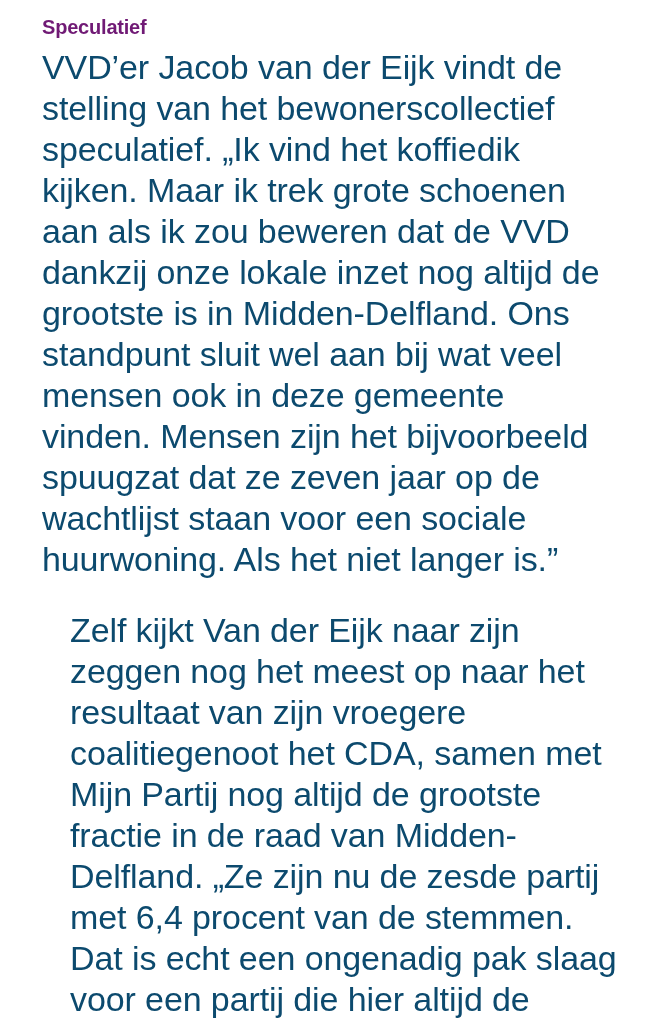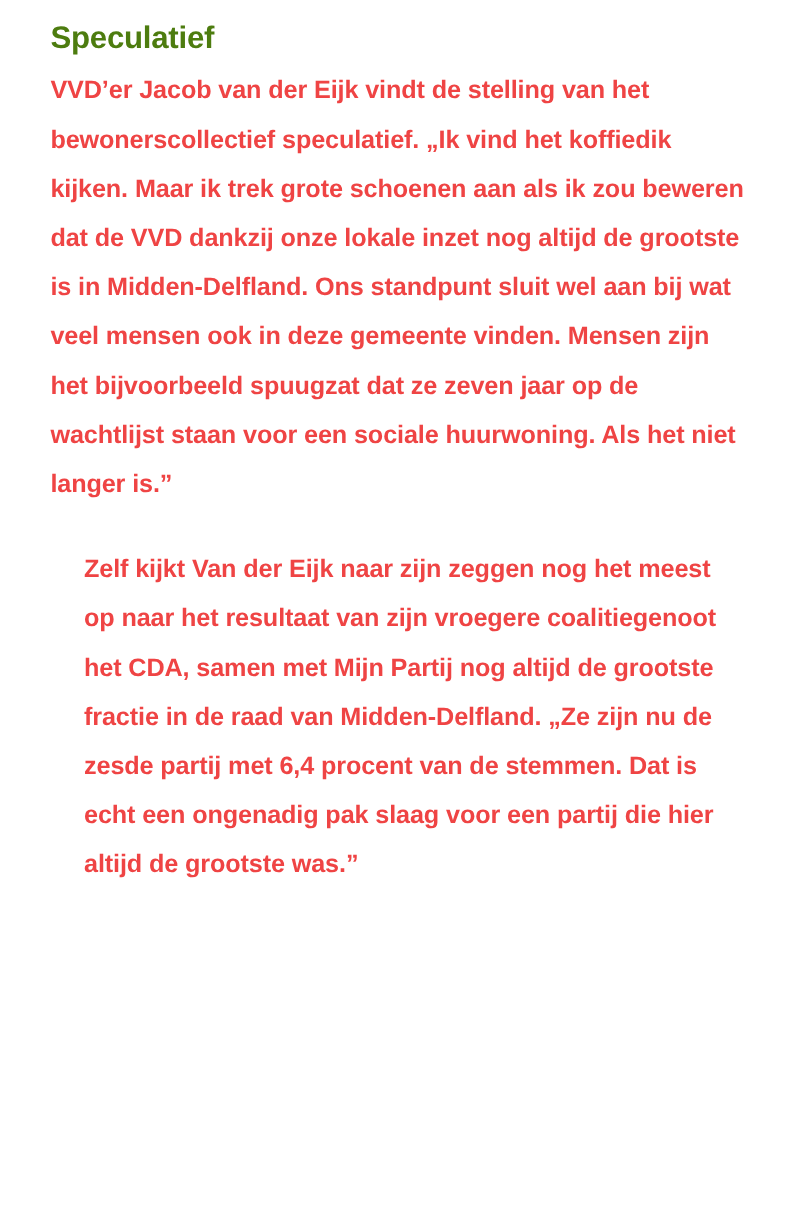--- a/index.html
+++ b/index.html
@@ -12,34 +12,34 @@
     background: #ffffff;
     font-family: "Liberation Sans", sans-serif;
     color: #1b1b1b;
     overflow: hidden;
   }
   .article {
     padding: 14px 36px 0 42px;
     box-sizing: border-box;
   }
   .article-heading {
-    font-size: 26px;
+    font-size: 20px;
     font-weight: bold;
     line-height: 1.35;
     margin: 0 0 6px 0;
     letter-spacing: -0.2px;
-    color: #4d7c0f;
+    color: #701a75;
   }
   .article-paragraph {
-    font-size: 21px;
+    font-size: 34px;
     line-height: 41px;
     margin: 0 0 30px 0;
     letter-spacing: -0.1px;
-    color: #ef4444;
-    font-weight: 700;
+    color: #0c4a6e;
+    font-weight: 400;
   }
   .article-paragraph:last-child {
     margin-bottom: 0;
     margin-left: 28px;
   }
 </style>
 </head>
 <body>
 
 <div class="article">

